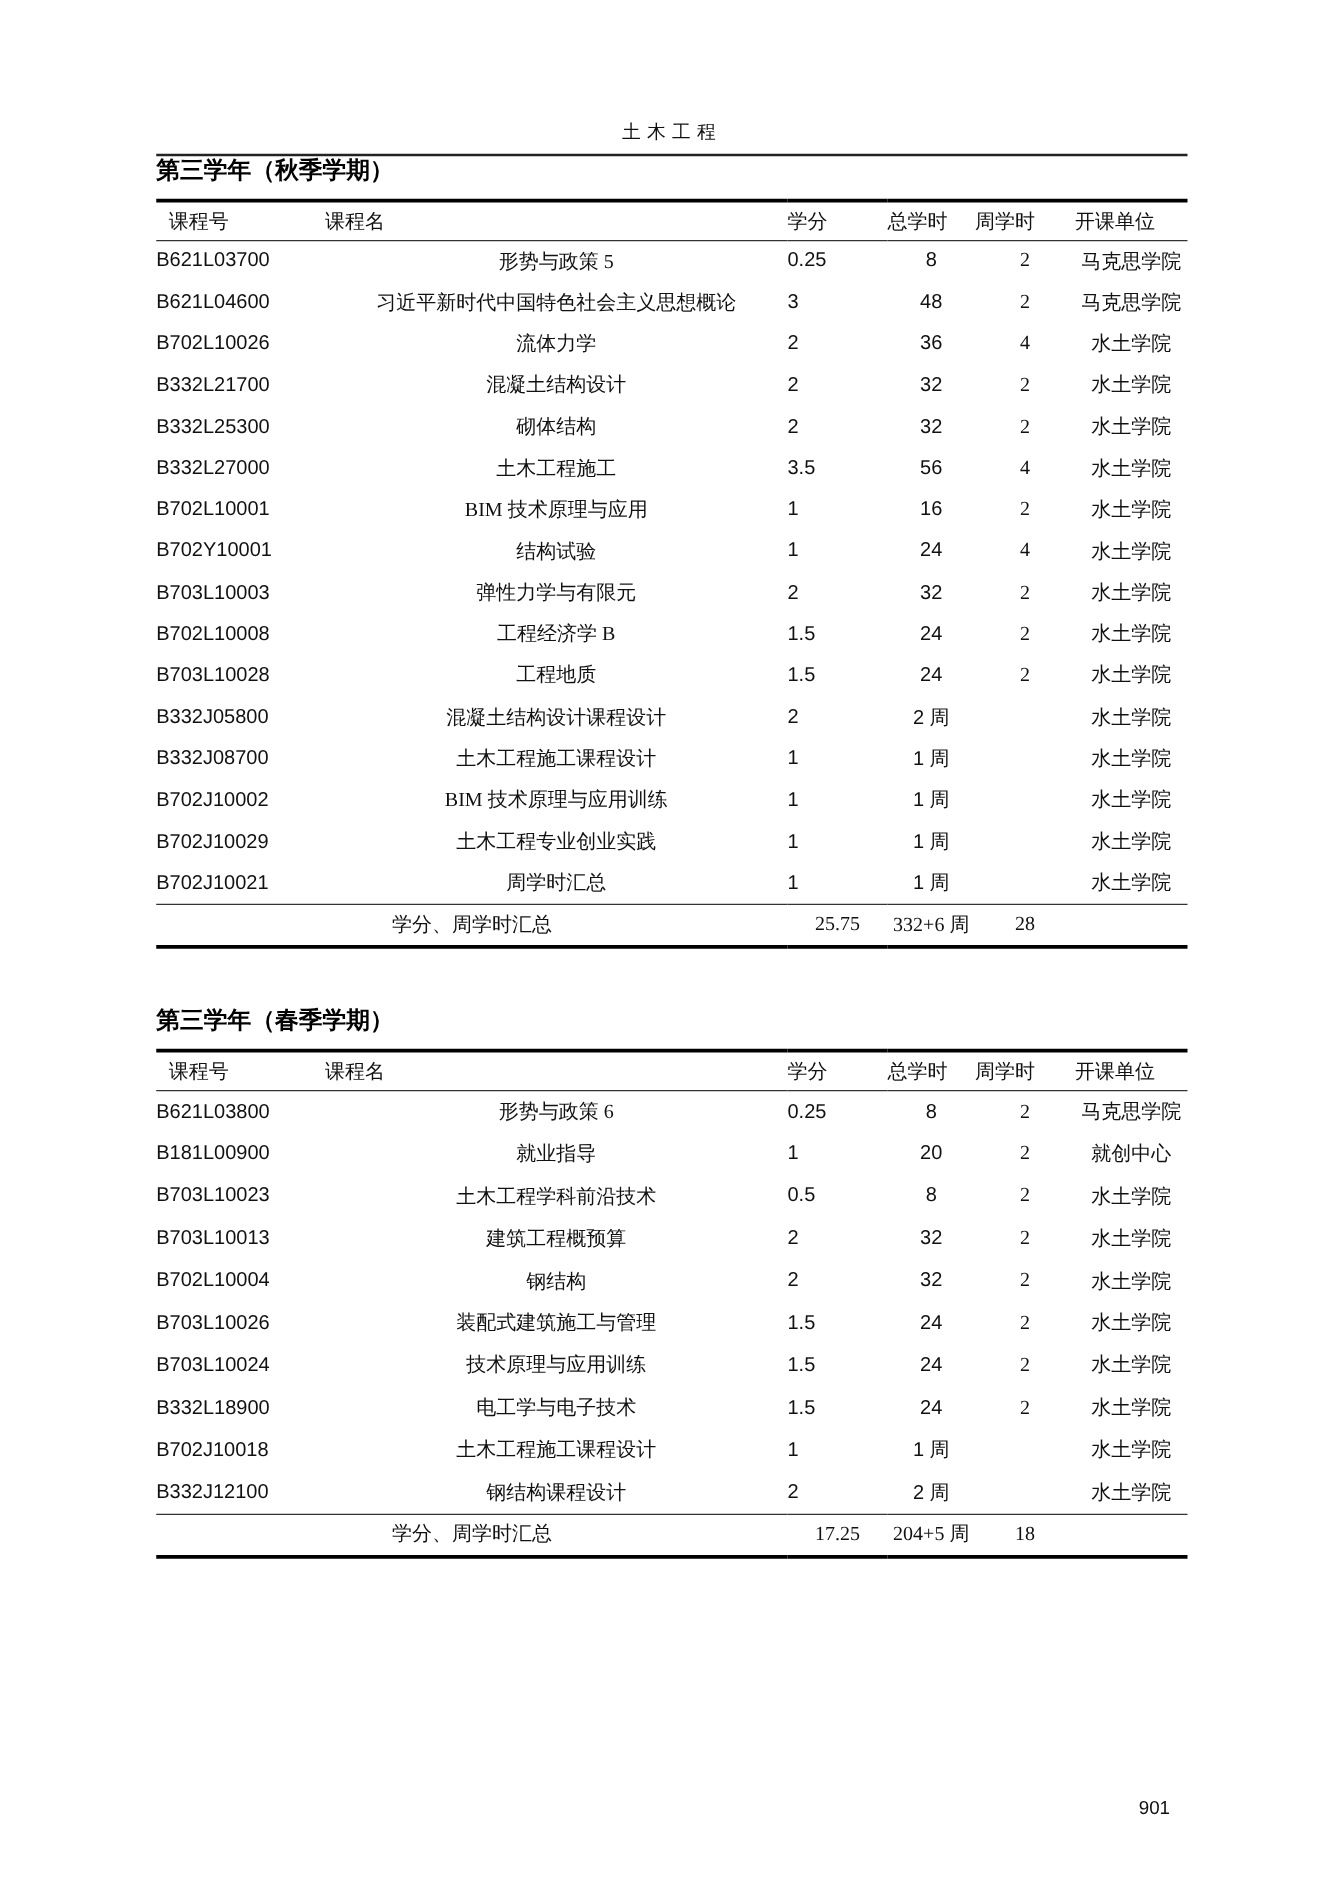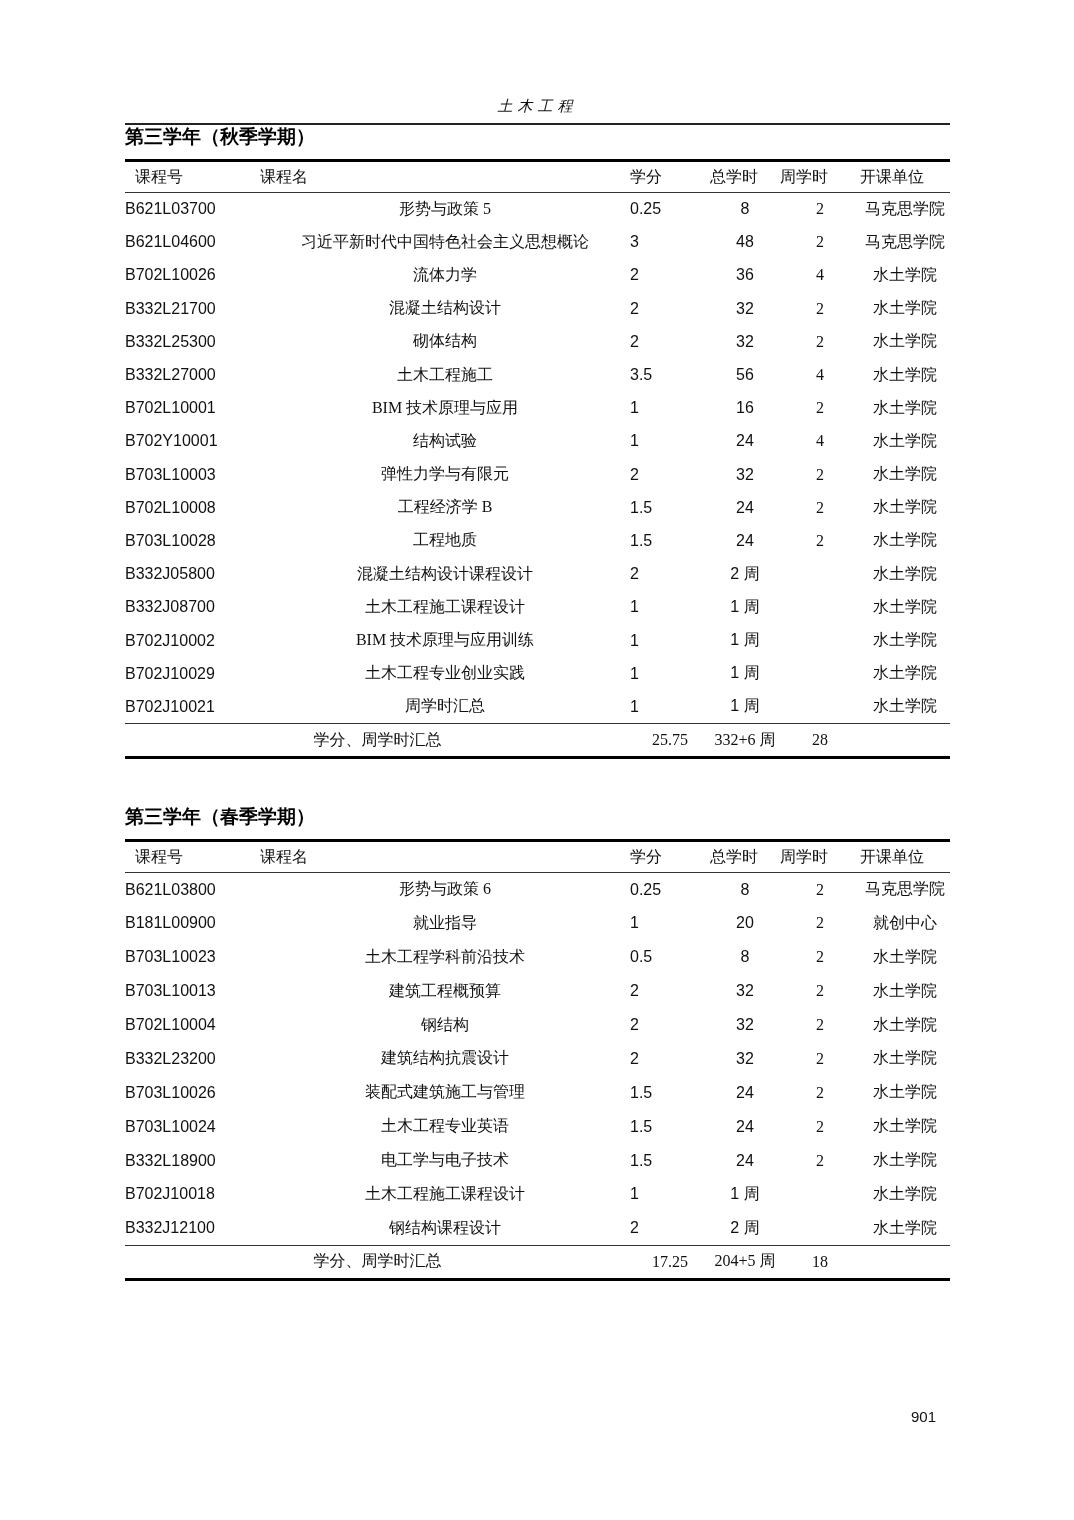--- a/index.html
+++ b/index.html
@@ -12,21 +12,20 @@
     color: #111;
     overflow: hidden;
   }
   .content { margin: 0 125px; width: 825px; }
 
   
   .page-header {
     margin-top: 96px;
     text-align: center;
     font-family: "Liberation Serif", serif;
-    font-style: italic;
     font-size: 15px;
     line-height: 20px;
     letter-spacing: 5px;
     padding-bottom: 7px;
     border-bottom: 2px solid #222;
   }
 
   
   h2.sec-title {
     font-family: "Liberation Sans", sans-serif;
@@ -69,21 +68,21 @@
   td.credit { font-family: "Liberation Sans", sans-serif; text-align: left; }
   td.hours  { font-family: "Liberation Sans", sans-serif; text-align: center; }
   td.weekly { font-family: "Liberation Serif", serif; text-align: center; }
   td.unit   { font-family: "Liberation Serif", serif; text-align: center; }
 
   tfoot tr { height: 34px; border-top: 1.5px solid #333; }
   tfoot td { font-family: "Liberation Serif", serif; text-align: center; font-size: 16px; }
 
   .page-number {
     position: absolute;
-    top: 1408px;
+    top: 1438px;
     right: 138px;
     font-family: "Liberation Sans", sans-serif;
     font-size: 15px;
     color: #111;
   }
 </style>
 </head>
 <body>
 
 <div class="page">
@@ -312,38 +311,30 @@
             </tr>
             <tr>
               <td class="code">B702L10004</td>
               <td class="name">钢结构</td>
               <td class="credit">2</td>
               <td class="hours">32</td>
               <td class="weekly">2</td>
               <td class="unit">水土学院</td>
             </tr>
             <tr>
-              <td class="code">B332L23200</td>
-              <td class="name">建筑结构抗震设计</td>
-              <td class="credit">2</td>
-              <td class="hours">32</td>
-              <td class="weekly">2</td>
-              <td class="unit">水土学院</td>
-            </tr>
-            <tr>
               <td class="code">B703L10026</td>
               <td class="name">装配式建筑施工与管理</td>
               <td class="credit">1.5</td>
               <td class="hours">24</td>
               <td class="weekly">2</td>
               <td class="unit">水土学院</td>
             </tr>
             <tr>
               <td class="code">B703L10024</td>
-              <td class="name">土木工程专业英语</td>
+              <td class="name">技术原理与应用训练</td>
               <td class="credit">1.5</td>
               <td class="hours">24</td>
               <td class="weekly">2</td>
               <td class="unit">水土学院</td>
             </tr>
             <tr>
               <td class="code">B332L18900</td>
               <td class="name">电工学与电子技术</td>
               <td class="credit">1.5</td>
               <td class="hours">24</td>

